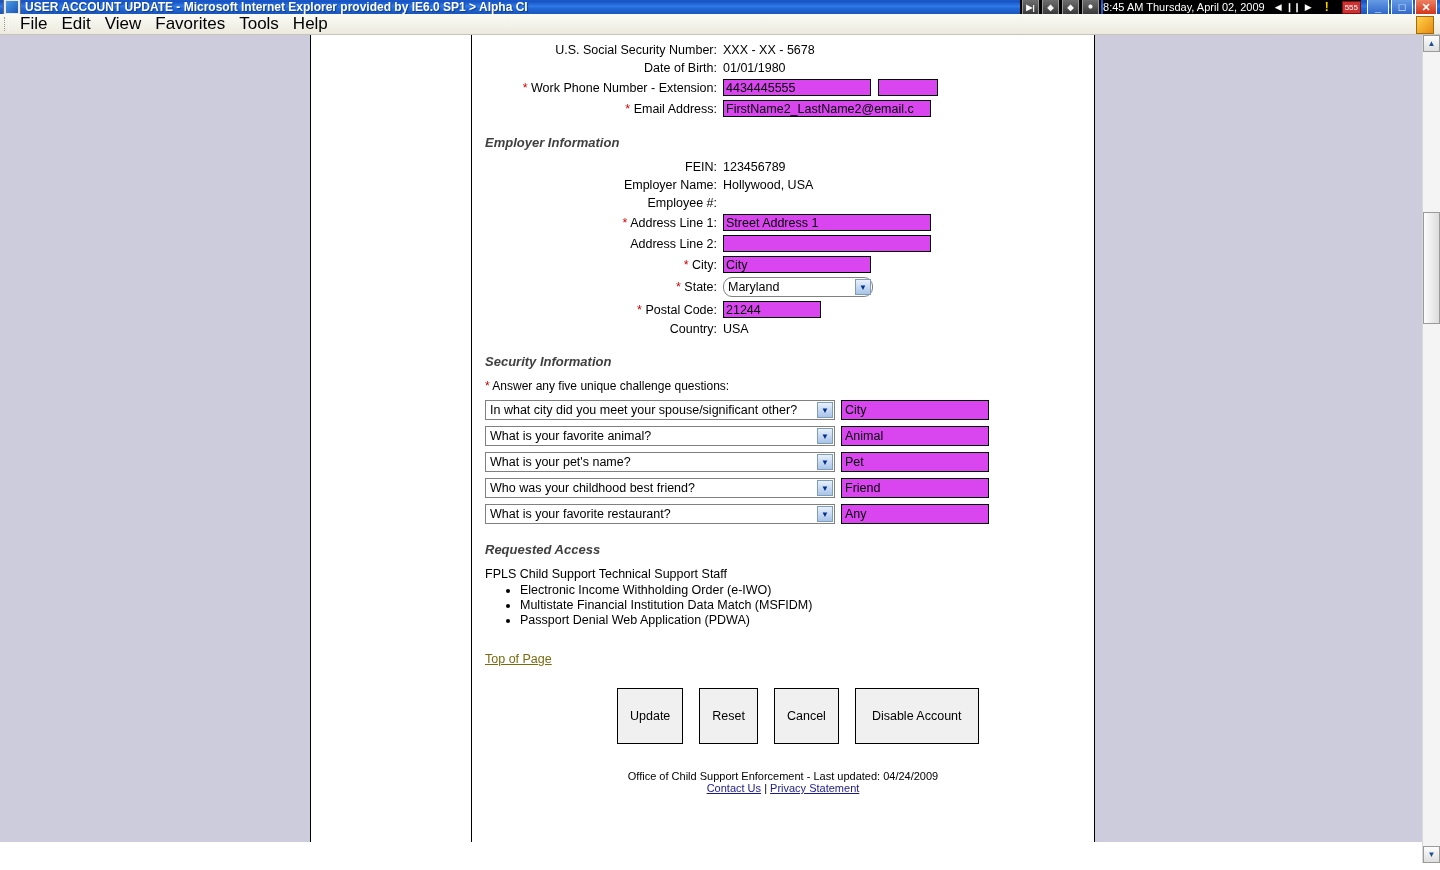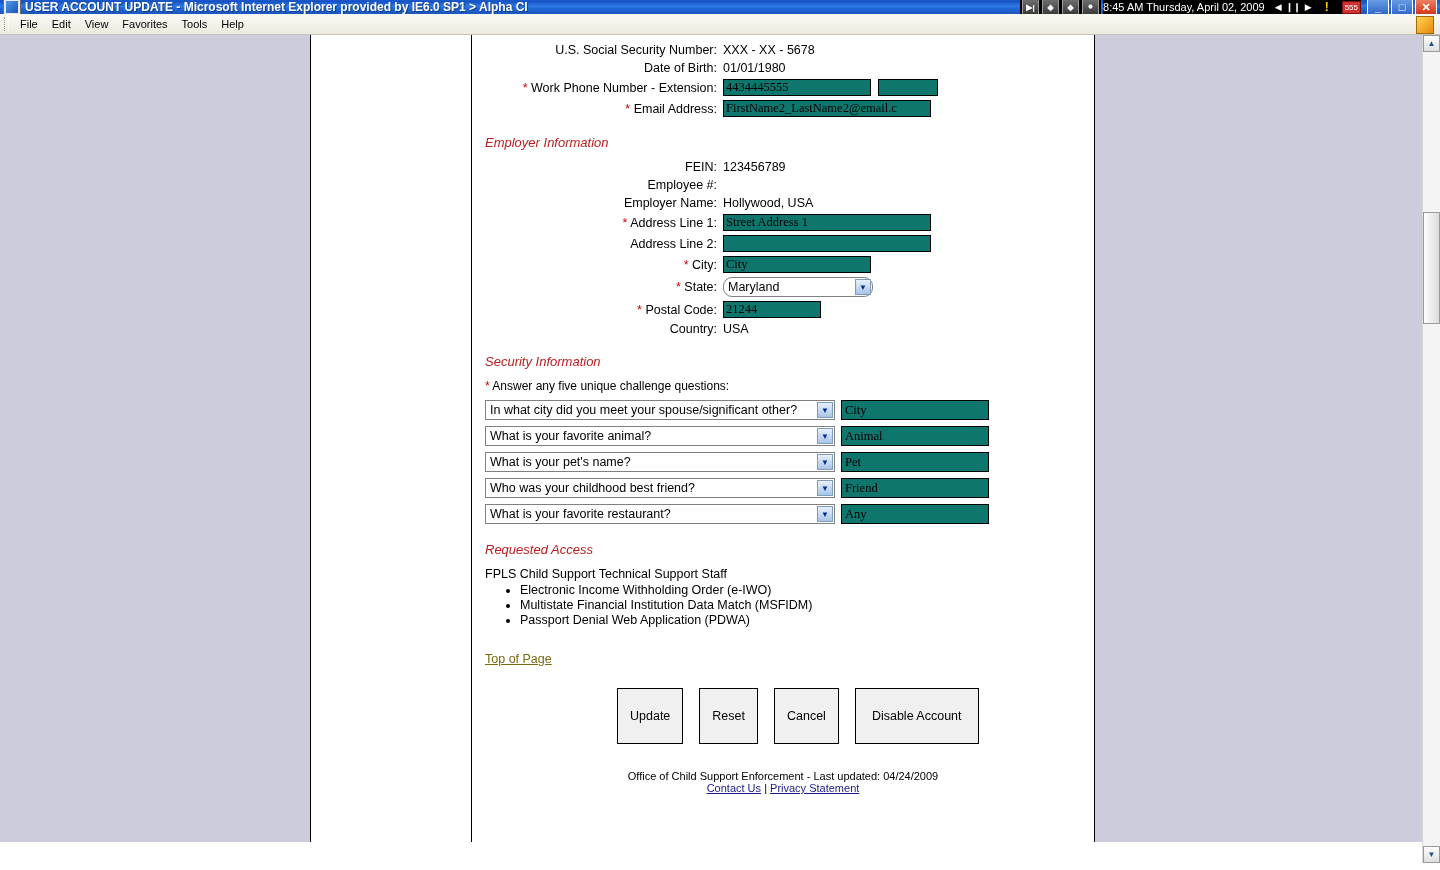--- a/index.html
+++ b/index.html
@@ -95,21 +95,21 @@
   .wb.max { background: linear-gradient(to bottom,#6ea2e8,#2a62c4); }
   .wb.close { background: linear-gradient(to bottom,#f08a6a,#d02a10); }
 
   
   .menubar {
     height: 20px;
     background: linear-gradient(to bottom,#fbfbf6,#eceade);
     border-bottom: 1px solid #c7c4b5;
     display: flex;
     align-items: center;
-    font-size: 11px;
+    font-size: 17px;
     position: relative;
   }
   .grip {
     width: 3px; height: 14px;
     border-left: 1px dotted #9a9a8a;
     border-right: 1px dotted #ffffff;
     margin: 0 4px;
   }
   .menu-item { padding: 2px 7px; }
   .ie-logo {
@@ -192,27 +192,27 @@
     width: 245px;
     text-align: right;
     padding-right: 6px;
     white-space: nowrap;
     font-size: 12.5px;
   }
   .req { color: #cc0000; }
   .val { font-size: 12.5px; }
 
   input[type=text] {
-    font-family: Liberation Serif, serif;
+    font-family: Liberation Sans, sans-serif;
     font-size: 12.5px;
     border: 1px solid #000000;
     padding: 1px 2px;
     height: 17px;
     box-sizing: border-box;
-    background: #0f766e;
+    background: #d946ef;
   }
   .inp-phone { width: 148px; }
   .inp-ext { width: 60px; margin-left: 7px; }
   .inp-email { width: 208px; }
   .inp-addr { width: 208px; }
   .inp-city { width: 148px; }
   .inp-zip { width: 98px; }
 
   .select-box {
     display: inline-flex;
@@ -233,23 +233,23 @@
     border: 1px solid #7f9db9;
     display: flex; align-items: center; justify-content: center;
     color: #00308f;
     font-size: 8px;
     box-sizing: border-box;
   }
   .sel-state { width: 150px; border-radius: 9px; }
   .sel-q { width: 350px; }
 
   .section-head {
-    font-weight: normal;
+    font-weight: bold;
     font-style: italic;
-    color: #b91c1c;
+    color: #404040;
     font-size: 13px;
     margin: 18px 0 10px 13px;
   }
 
   .qrow { display: flex; align-items: center; margin-bottom: 6px; margin-left: 13px; }
   .qrow .ans {
     width: 148px;
     margin-left: 6px;
     height: 20px;
     border: 1px solid #000000;
@@ -377,27 +377,27 @@
 
       
       <div class="section-head">Employer Information</div>
 
       <div class="row">
         <div class="lbl">FEIN:</div>
         <div class="val">123456789</div>
       </div>
 
       <div class="row">
+        <div class="lbl">Employer Name:</div>
+        <div class="val">Hollywood, USA</div>
+      </div>
+
+      <div class="row">
         <div class="lbl">Employee #:</div>
         <div class="val"></div>
-      </div>
-
-      <div class="row">
-        <div class="lbl">Employer Name:</div>
-        <div class="val">Hollywood, USA</div>
       </div>
 
       <div class="row">
         <div class="lbl">
           <span class="req">*</span>
           <span>Address Line 1:</span>
         </div>
         <input class="inp-addr" type="text" value="Street Address 1" style="">
       </div>
 

